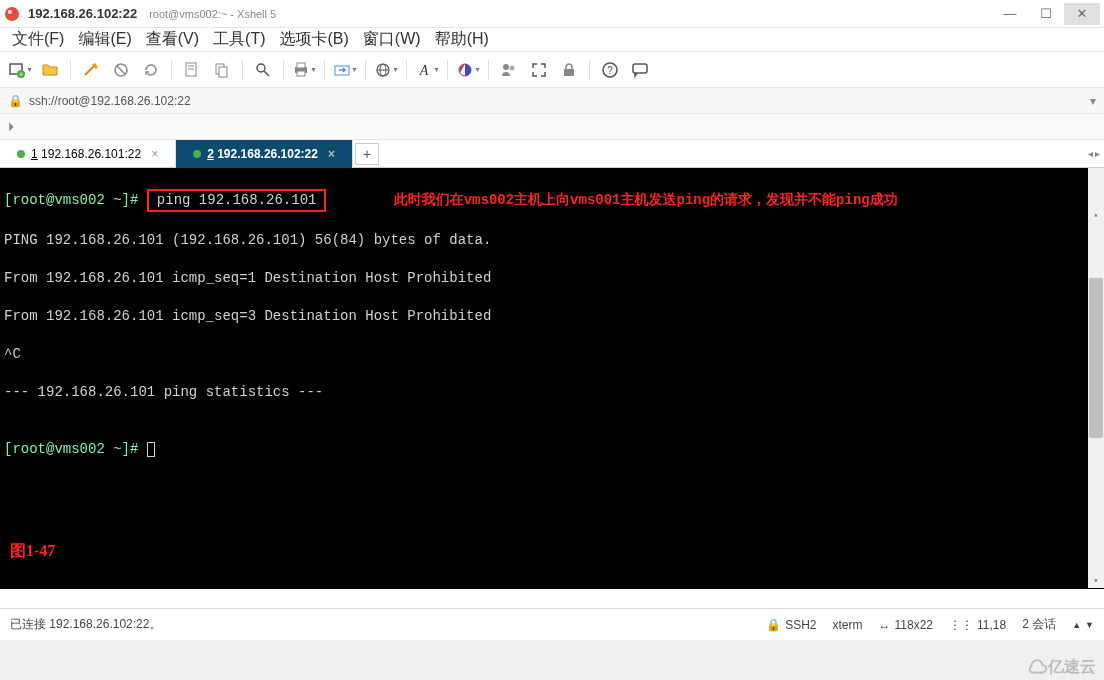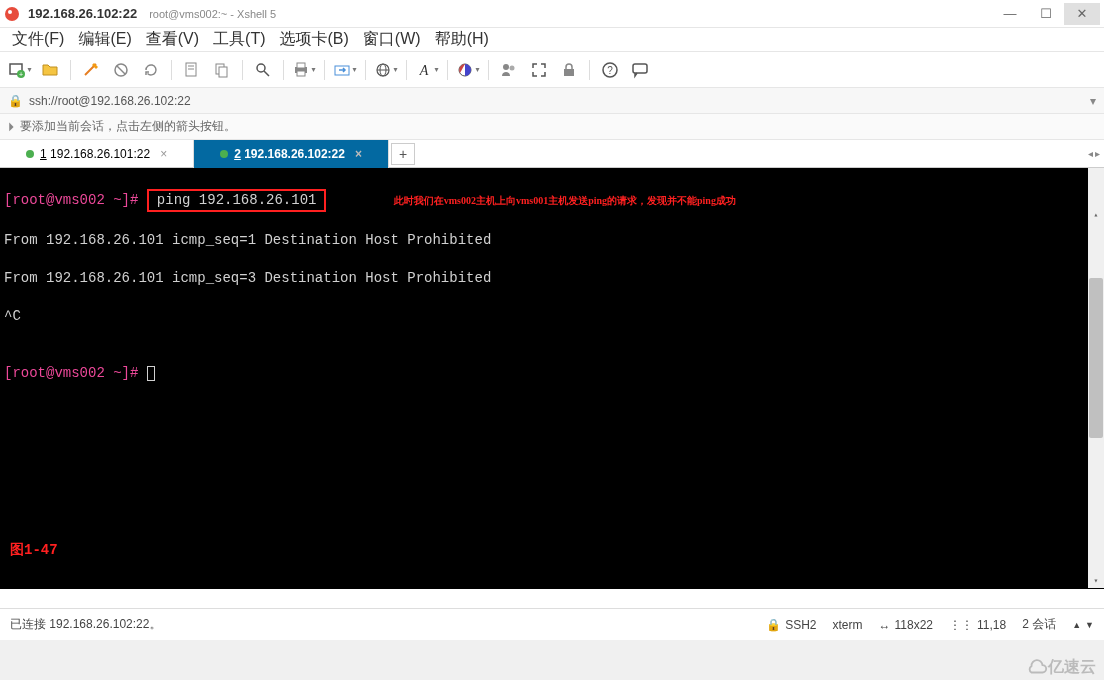--- a/index.html
+++ b/index.html
@@ -16,33 +16,33 @@
 .toolbar { height: 36px; background: #fff; display: flex; align-items: center; padding: 0 8px; gap: 6px; border-bottom: 1px solid #e6e6e6; }
 .toolbar .tool-btn { width: 24px; height: 24px; display: flex; align-items: center; justify-content: center; color: #555; cursor: pointer; position: relative; }
 .toolbar .tool-sep { width: 1px; height: 20px; background: #ddd; margin: 0 2px; }
 .toolbar .tool-btn svg { width: 18px; height: 18px; }
 .toolbar .drop-arrow { font-size: 8px; color: #777; margin-left: 1px; }
 .addressbar { height: 26px; background: #f7f7f7; display: flex; align-items: center; padding: 0 8px; border-bottom: 1px solid #e6e6e6; color: #555; }
 .addressbar .lock-icon { margin-right: 6px; color: #888; }
 .infobar { height: 26px; background: #fafafa; display: flex; align-items: center; padding: 0 8px; border-bottom: 1px solid #e6e6e6; color: #666; }
 .infobar .arrow-icon { margin-right: 6px; color: #888; }
 .tabbar { height: 28px; background: #fff; display: flex; align-items: center; padding: 0; border-bottom: 1px solid #ccc; position: relative; }
-.tabbar .tab { height: 28px; padding: 0 26px; display: flex; align-items: center; gap: 6px; border-right: 1px solid #ddd; cursor: pointer; font-size: 12px; }
-.tabbar .tab.active { background: #0369a1; color: #fff; font-weight: bold; }
+.tabbar .tab { height: 28px; padding: 0 17px; display: flex; align-items: center; gap: 6px; border-right: 1px solid #ddd; cursor: pointer; font-size: 12px; }
+.tabbar .tab.active { background: #0c4a6e; color: #fff; font-weight: bold; }
 .tabbar .tab .status-dot { width: 8px; height: 8px; border-radius: 50%; background: #4caf50; }
 .tabbar .tab .tab-close { font-size: 12px; color: #999; margin-left: 4px; }
 .tabbar .tab.active .tab-close { color: #bbb; }
 .tabbar .tab-add { width: 24px; height: 22px; border: 1px solid #ccc; margin-left: 2px; display: flex; align-items: center; justify-content: center; font-size: 14px; color: #555; cursor: pointer; }
 .tabbar .tab-nav { position: absolute; right: 4px; display: flex; gap: 2px; color: #888; font-size: 10px; }
 .terminal { background: #000; color: #d0d0d0; font-family: "Consolas", "Courier New", monospace; font-size: 14px; line-height: 19px; padding: 2px 4px; height: 420px; overflow: hidden; position: relative; white-space: pre; }
-.terminal .prompt { color: #ec4899; }
+.terminal .prompt { color: #86efac; }
 .terminal .cmd-box { border: 2px solid #ff2020; padding: 0 8px; display: inline-block; }
-.terminal .annotation { color: #ff2020; font-family: Liberation Serif, serif; font-size: 10px; font-weight: bold; }
+.terminal .annotation { color: #ff2020; font-family: Liberation Mono, monospace; font-size: 14px; font-weight: bold; }
 .terminal .cursor { display: inline-block; width: 8px; height: 15px; border: 1px solid #d0d0d0; vertical-align: text-bottom; }
-.terminal .figure-label { position: absolute; left: 10px; bottom: 28px; color: #ff2020; font-family: Liberation Mono, monospace; font-size: 14px; font-weight: bold; }
+.terminal .figure-label { position: absolute; left: 10px; bottom: 28px; color: #ff2020; font-family: Liberation Serif, serif; font-size: 16px; font-weight: bold; }
 .terminal .scrollbar { position: absolute; right: 0; top: 0; width: 16px; height: 100%; background: #f0f0f0; }
 .terminal .scrollbar .thumb { width: 14px; height: 160px; background: #c0c0c0; margin: 18px auto 0; border-radius: 2px; }
 .terminal .scrollbar .arr { height: 16px; display: flex; align-items: center; justify-content: center; color: #666; font-size: 8px; }
 .gap { height: 20px; background: #fff; border-top: 1px solid #000; }
 .statusbar { height: 32px; background: #fff; border-top: 1px solid #ddd; display: flex; align-items: center; padding: 0 10px; font-size: 12px; color: #444; }
 .statusbar .sb-right { margin-left: auto; display: flex; align-items: center; gap: 16px; }
 .statusbar .sb-item { display: flex; align-items: center; gap: 4px; }
 .watermark { position: absolute; right: 8px; bottom: 2px; display: flex; align-items: center; color: #bbb; font-size: 16px; font-weight: bold; }
 .watermark svg { width: 22px; height: 22px; }
 .underline { text-decoration: underline; }
@@ -205,21 +205,20 @@
 </div>
 
 <div class="addressbar">
   <span class="lock-icon">🔒</span>
   <span>ssh://root@192.168.26.102:22</span>
   <span style="margin-left:auto;color:#888">▾</span>
 </div>
 
 <div class="infobar">
   <span class="arrow-icon">⏵</span>
-  <span>要添加当前会话，点击左侧的箭头按钮。</span>
 </div>
 
 <div class="tabbar">
   <div class="tab">
     <span class="status-dot"></span>
     <span><span class="underline">1</span> <span>192.168.26.101:22</span></span>
     <span class="tab-close">×</span>
   </div>
   <div class="tab active">
     <span class="status-dot"></span>
@@ -228,23 +227,25 @@
   </div>
   <div class="tab-add">+</div>
   <div class="tab-nav">
       <span>◂</span>
       <span>▸</span>
     </div>
 </div>
 
 <div class="terminal">
 <div><span class="prompt">[root@vms002 ~]# </span><span class="cmd-box">ping 192.168.26.101</span>        <span class="annotation">此时我们在vms002主机上向vms001主机发送ping的请求，发现并不能ping成功</span></div>
+<div>PING 192.168.26.101 (192.168.26.101) 56(84) bytes of data.</div>
 <div>From 192.168.26.101 icmp_seq=1 Destination Host Prohibited</div>
 <div>From 192.168.26.101 icmp_seq=3 Destination Host Prohibited</div>
 <div>^C</div>
+<div>--- 192.168.26.101 ping statistics ---</div>
 <div></div>
 <div><span class="prompt">[root@vms002 ~]# </span><span class="cursor"></span></div>
 <div class="figure-label">图1-47</div>
 <div class="scrollbar">
   <div class="arr">▴</div>
   <div class="thumb"></div>
   <div class="arr" style="position:absolute;bottom:0;width:100%">▾</div>
 </div>
 </div>
 

